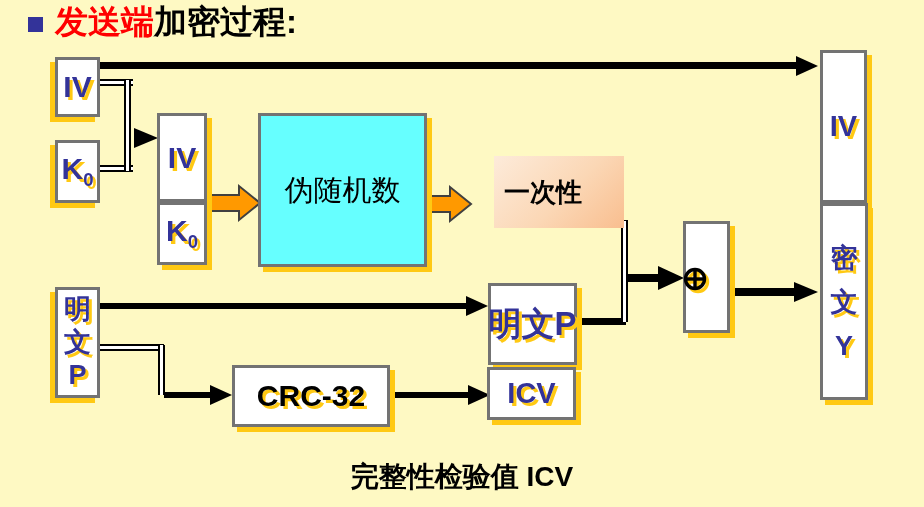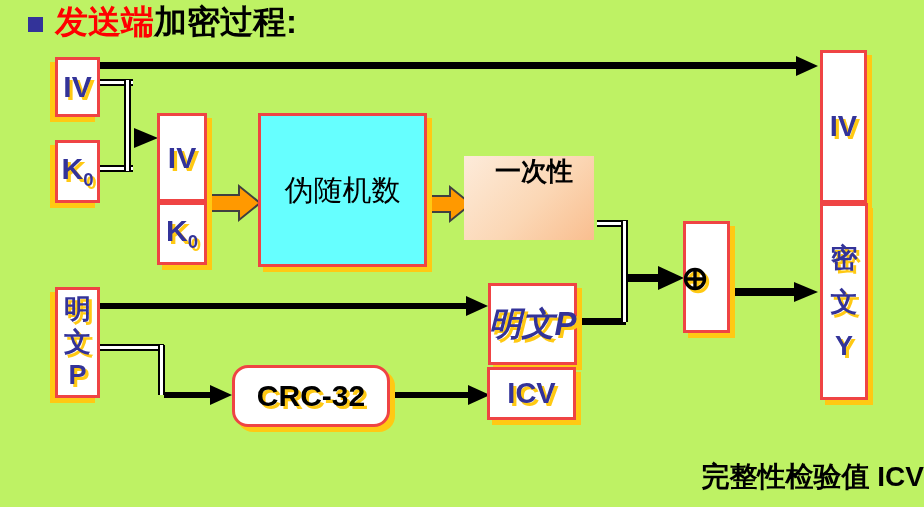--- a/index.html
+++ b/index.html
@@ -1,64 +1,64 @@
 <!DOCTYPE html>
 <html><head>
 <meta charset="utf-8">
 <style>
   html,body{margin:0;padding:0;background:#ffffff;}
   #stage{
-    position:relative;width:924px;height:507px;background:#bef264;
+    position:relative;width:924px;height:507px;background:#fef9c3;
     font-family:"Liberation Sans",sans-serif;overflow:hidden;
   }
   
   .bullet{position:absolute;left:28px;top:17px;width:15px;height:15px;background:#333399;}
   .title{position:absolute;left:55px;top:0px;font-size:33px;font-weight:bold;line-height:44px;white-space:nowrap;color:#000;}
   .title .hl{color:#ff0000;}
   
   .dbox{
-    position:absolute;background:#ffffff;border:3px solid #ef4444;
+    position:absolute;background:#ffffff;border:3px solid #737373;
     box-shadow:5px 5px 0 #FFC913;box-sizing:border-box;
     display:flex;align-items:center;justify-content:center;
     color:#333399;font-weight:bold;
   }
   .dbox.shadow-left{box-shadow:-5px 5px 0 #FFC913;}
   .navy-text{color:#333399;text-shadow:3px 3px 0 #FFC913;}
   .black-text{color:#000;text-shadow:3px 3px 0 #FFC913;}
   .vstack{display:flex;flex-direction:column;align-items:center;justify-content:center;}
   sub{font-size:0.62em;}
   
   #iv1{left:55px;top:57px;width:45px;height:60px;font-size:30px;}
   #k01{left:55px;top:140px;width:45px;height:63px;font-size:30px;}
   #iv2{left:157px;top:113px;width:50px;height:89px;font-size:30px;}
   #k02{left:157px;top:202px;width:50px;height:63px;font-size:30px;}
   #prng{left:258px;top:113px;width:169px;height:154px;background:#66FFFF;color:#000;font-weight:normal;font-size:29px;line-height:38px;text-shadow:none;}
   #prng .lines{text-align:left;}
-  #ke{left:464px;top:156px;width:130px;height:84px;position:absolute;
+  #ke{left:494px;top:156px;width:130px;height:72px;position:absolute;
       background:linear-gradient(135deg,#FDEBDA 0%,#FBD7B5 55%,#F9BE8F 100%);
-      display:flex;justify-content:center;padding-left:10px;box-sizing:border-box;
+      display:flex;flex-direction:column;justify-content:center;padding-left:10px;box-sizing:border-box;
       font-size:26px;font-weight:bold;line-height:31px;color:#000;}
   #ke .kblue{color:#1111CC;}
   #pleft{left:55px;top:287px;width:45px;height:111px;font-size:27px;line-height:33px;}
-  #crc{left:232px;top:365px;width:158px;height:62px;font-size:30px;border-radius:16px;}
-  #pmid{left:488px;top:283px;width:89px;height:82px;font-size:33px;white-space:nowrap;overflow:visible;font-style:italic;}
+  #crc{left:232px;top:365px;width:158px;height:62px;font-size:30px;}
+  #pmid{left:488px;top:283px;width:89px;height:82px;font-size:33px;white-space:nowrap;overflow:visible;}
   #icvbox{left:487px;top:367px;width:89px;height:53px;font-size:29px;}
   #xorbox{left:683px;top:221px;width:47px;height:112px;}
   #ivr{left:820px;top:50px;width:47px;height:153px;font-size:29px;}
   #ctext{left:820px;top:203px;width:48px;height:197px;font-size:27px;line-height:44px;}
   
   .sline{position:absolute;background:#000;}
   .ahead{position:absolute;width:0;height:0;border-style:solid;border-color:transparent transparent transparent #000;}
   
   .holl-h{position:absolute;height:3px;background:#fff;border-top:2px solid #000;border-bottom:2px solid #000;}
   .holl-v{position:absolute;width:3px;background:#fff;border-left:2px solid #000;border-right:2px solid #000;}
   
   .oarrow{position:absolute;}
   
-  #caption{position:absolute;left:0;top:458px;width:924px;text-align:right;font-size:28px;font-weight:bold;color:#000;}
+  #caption{position:absolute;left:0;top:458px;width:924px;text-align:center;font-size:28px;font-weight:bold;color:#000;}
 </style>
 </head>
 <body>
 
 <div id="stage">
 
   <div class="bullet"></div>
   <div class="title"><span class="hl">发送端</span><span>加密过程:</span></div>
 
   <div class="sline" style="left:100px;top:62px;width:698px;height:7px;"></div>

